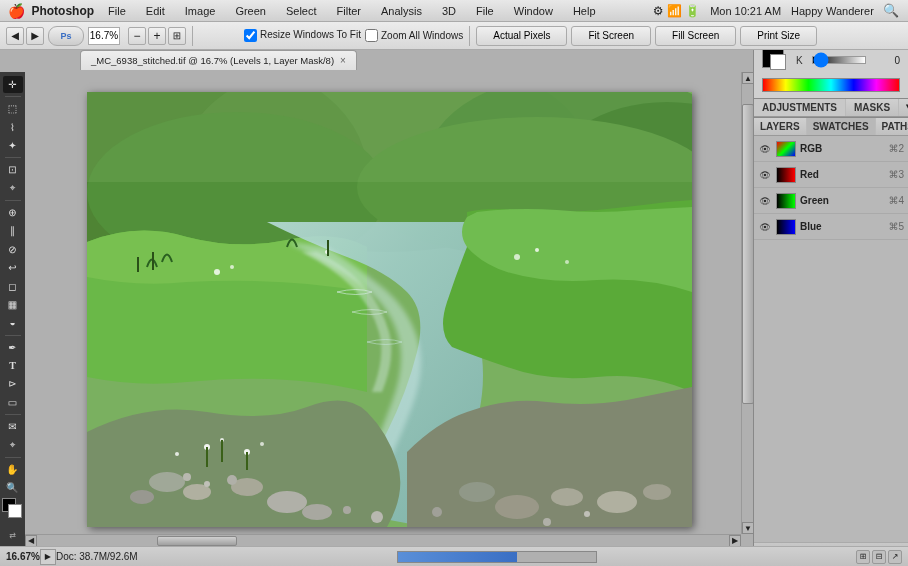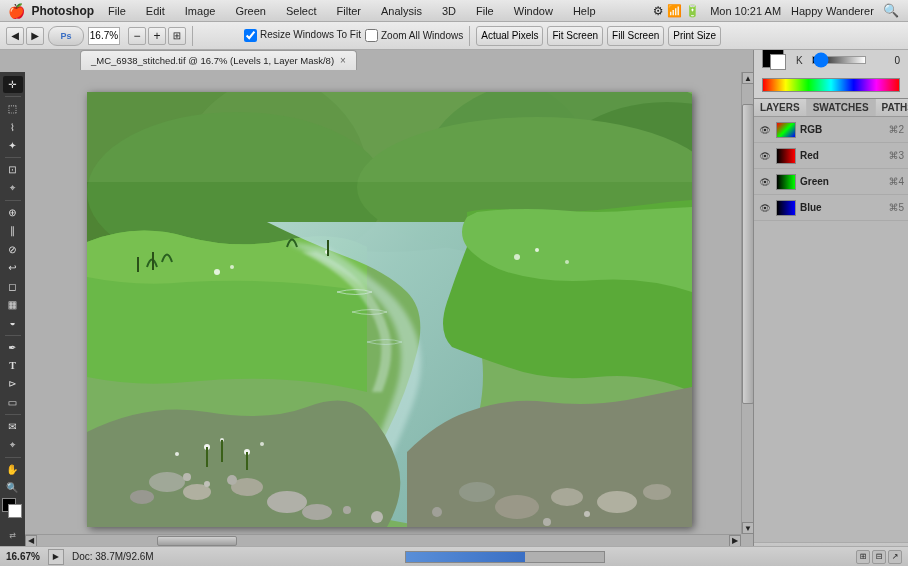--- a/index.html
+++ b/index.html
@@ -17,21 +17,21 @@
     #menubar .right-items { display: flex; align-items: center; gap: 10px; font-size: 11px; }
 
     
     #optionsbar {
       width: 908px; height: 28px; background: linear-gradient(to bottom, #ececec, #d8d8d8);
       border-bottom: 1px solid #aaa;
       display: flex; align-items: center; padding: 0 6px; gap: 4px;
       position: absolute; top: 22px; left: 0; z-index: 99;
     }
     .opt-btn {
-      height: 20px; padding: 0 4px; background: linear-gradient(to bottom, #f0f0f0, #d8d8d8);
+      height: 20px; padding: 0 16px; background: linear-gradient(to bottom, #f0f0f0, #d8d8d8);
       border: 1px solid #aaa; border-radius: 3px; font-size: 10px; cursor: pointer;
       display: flex; align-items: center; white-space: nowrap;
     }
     .opt-separator { width: 1px; height: 20px; background: #aaa; margin: 0 2px; }
     .opt-zoom { display: flex; align-items: center; gap: 4px; font-size: 11px; }
     .opt-zoom input { width: 40px; height: 18px; font-size: 10px; border: 1px solid #aaa; background: white; text-align: center; }
 
     
     #tabbar {
       width: 750px; height: 22px; background: #b0b0b0;
@@ -150,21 +150,21 @@
     .ch-name { flex: 1; font-size: 10px; font-weight: bold; }
     .ch-shortcut { font-size: 10px; color: #666; }
 
     .channel-item.levels-mask { background: #b4c4e0; }
     .ch-name.italic { font-style: italic; color: #2a4a8a; }
 
     
     #statusbar {
       position: absolute; bottom: 0; left: 0; right: 0; height: 20px;
       background: linear-gradient(to bottom, #d0d0d0, #c0c0c0);
-      border-top: 1px solid #aaa; display: flex; align-items: center; padding: 0 6px; gap: 8px;
+      border-top: 1px solid #aaa; display: flex; align-items: center; padding: 0 6px; 
     }
     .status-zoom { font-size: 10px; font-weight: bold; }
     .status-doc { font-size: 10px; }
     .status-bar-inner { flex: 1; display: flex; justify-content: center; }
     .progress-bar { width: 200px; height: 12px; background: #b0b0b0; border: 1px solid #888; overflow: hidden; }
     .progress-fill { width: 60%; height: 100%; background: linear-gradient(to right, #5a8fd8, #3a6fc4); }
 
     
     #hscrollbar {
       position: absolute; bottom: 20px; left: 25px; right: 167px; height: 12px;
@@ -443,20 +443,27 @@
         <span class="color-label">K</span>
         <div class="color-slider-wrap">
           <input type="range" min="0" max="255" value="0" class="color-slider" style="">
         </div>
         <span class="color-value">0</span>
       </div>
       <div class="color-spectrum"></div>
     </div>
   </div>
 
+  <div id="adj-panel">
+    <div class="adj-tabs">
+      <div class="adj-tab active">ADJUSTMENTS</div>
+      <div class="adj-tab">MASKS</div>
+      <div class="panel-tab-arrow">▼</div>
+    </div>
+  </div>
 
   <div id="layers-panel">
     <div class="layers-tabs">
       <div class="layers-tab">LAYERS</div>
       <div class="layers-tab active">SWATCHES</div>
       <div class="layers-tab">PATHS</div>
 
     </div>
     <div class="channel-list">
 

